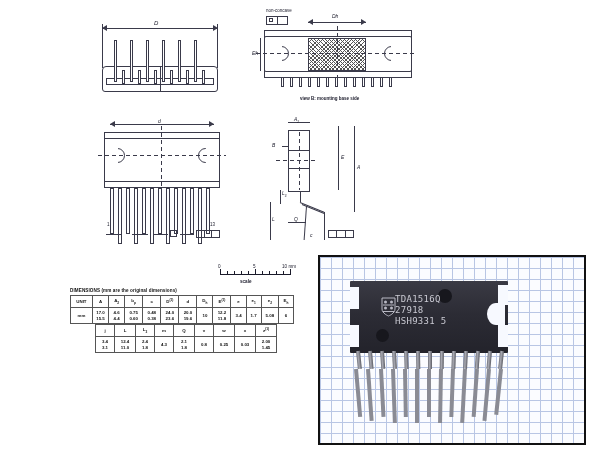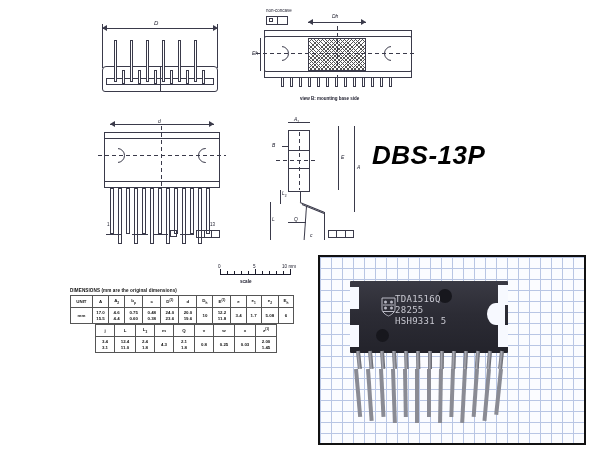--- a/index.html
+++ b/index.html
@@ -323,21 +323,20 @@
     <div class="tick" style="left:55px;"></div>
     <div class="tick" style="left:62px;"></div>
     <div class="tick" style="left:69px;"></div>
     <div class="tick tickmaj" style="left:76px;"></div>
     <div class="t" style="left:4px;top:0px;">0</div>
     <div class="t" style="left:39px;top:0px;">5</div>
     <div class="t" style="left:68px;top:0px;">10 mm</div>
     <div class="cap">scale</div>
   </div>
 
-  <div id="pkg-title">DBS-13P</div>
 
   <div id="dimtable">
     <div class="cap">DIMENSIONS (mm are the original dimensions)</div>
 
     <table>
       <tbody>
           <tr>
         <th style="width:22px">UNIT</th>
         <th style="width:16px">A</th>
         <th style="width:16px">A<sub>2</sub></th>
@@ -416,21 +415,21 @@
         <circle cx="9" cy="10" r="3" fill="#b9b9c4"></circle>
         <circle cx="21" cy="10" r="3" fill="#b9b9c4"></circle>
         <circle cx="9" cy="22" r="3" fill="#b9b9c4"></circle>
         <circle cx="21" cy="22" r="3" fill="#b9b9c4"></circle>
         <path d="M4 16 H26" stroke="#b9b9c4" stroke-width="2"></path>
         <path d="M4 29 H26" stroke="#b9b9c4" stroke-width="2"></path>
       </svg>
 
       <div class="marktext">
         <div>TDA1516Q</div>
-        <div>28255</div>
+        <div>27918</div>
         <div>HSH9331 5</div>
       </div>
     </div>
 
     <div class="leads">
       <div class="lead" style="left:6px;top:0;height:18px;transform:rotate(-6deg);transform-origin:top center;"></div>
       <div class="leadtip" style="left:4px;top:18px;height:48px;transform:rotate(-5deg);transform-origin:top center;"></div>
 
       <div class="lead" style="left:18px;top:0;height:18px;transform:rotate(-5deg);transform-origin:top center;"></div>
       <div class="leadtip" style="left:16px;top:18px;height:52px;transform:rotate(-4deg);transform-origin:top center;"></div>

